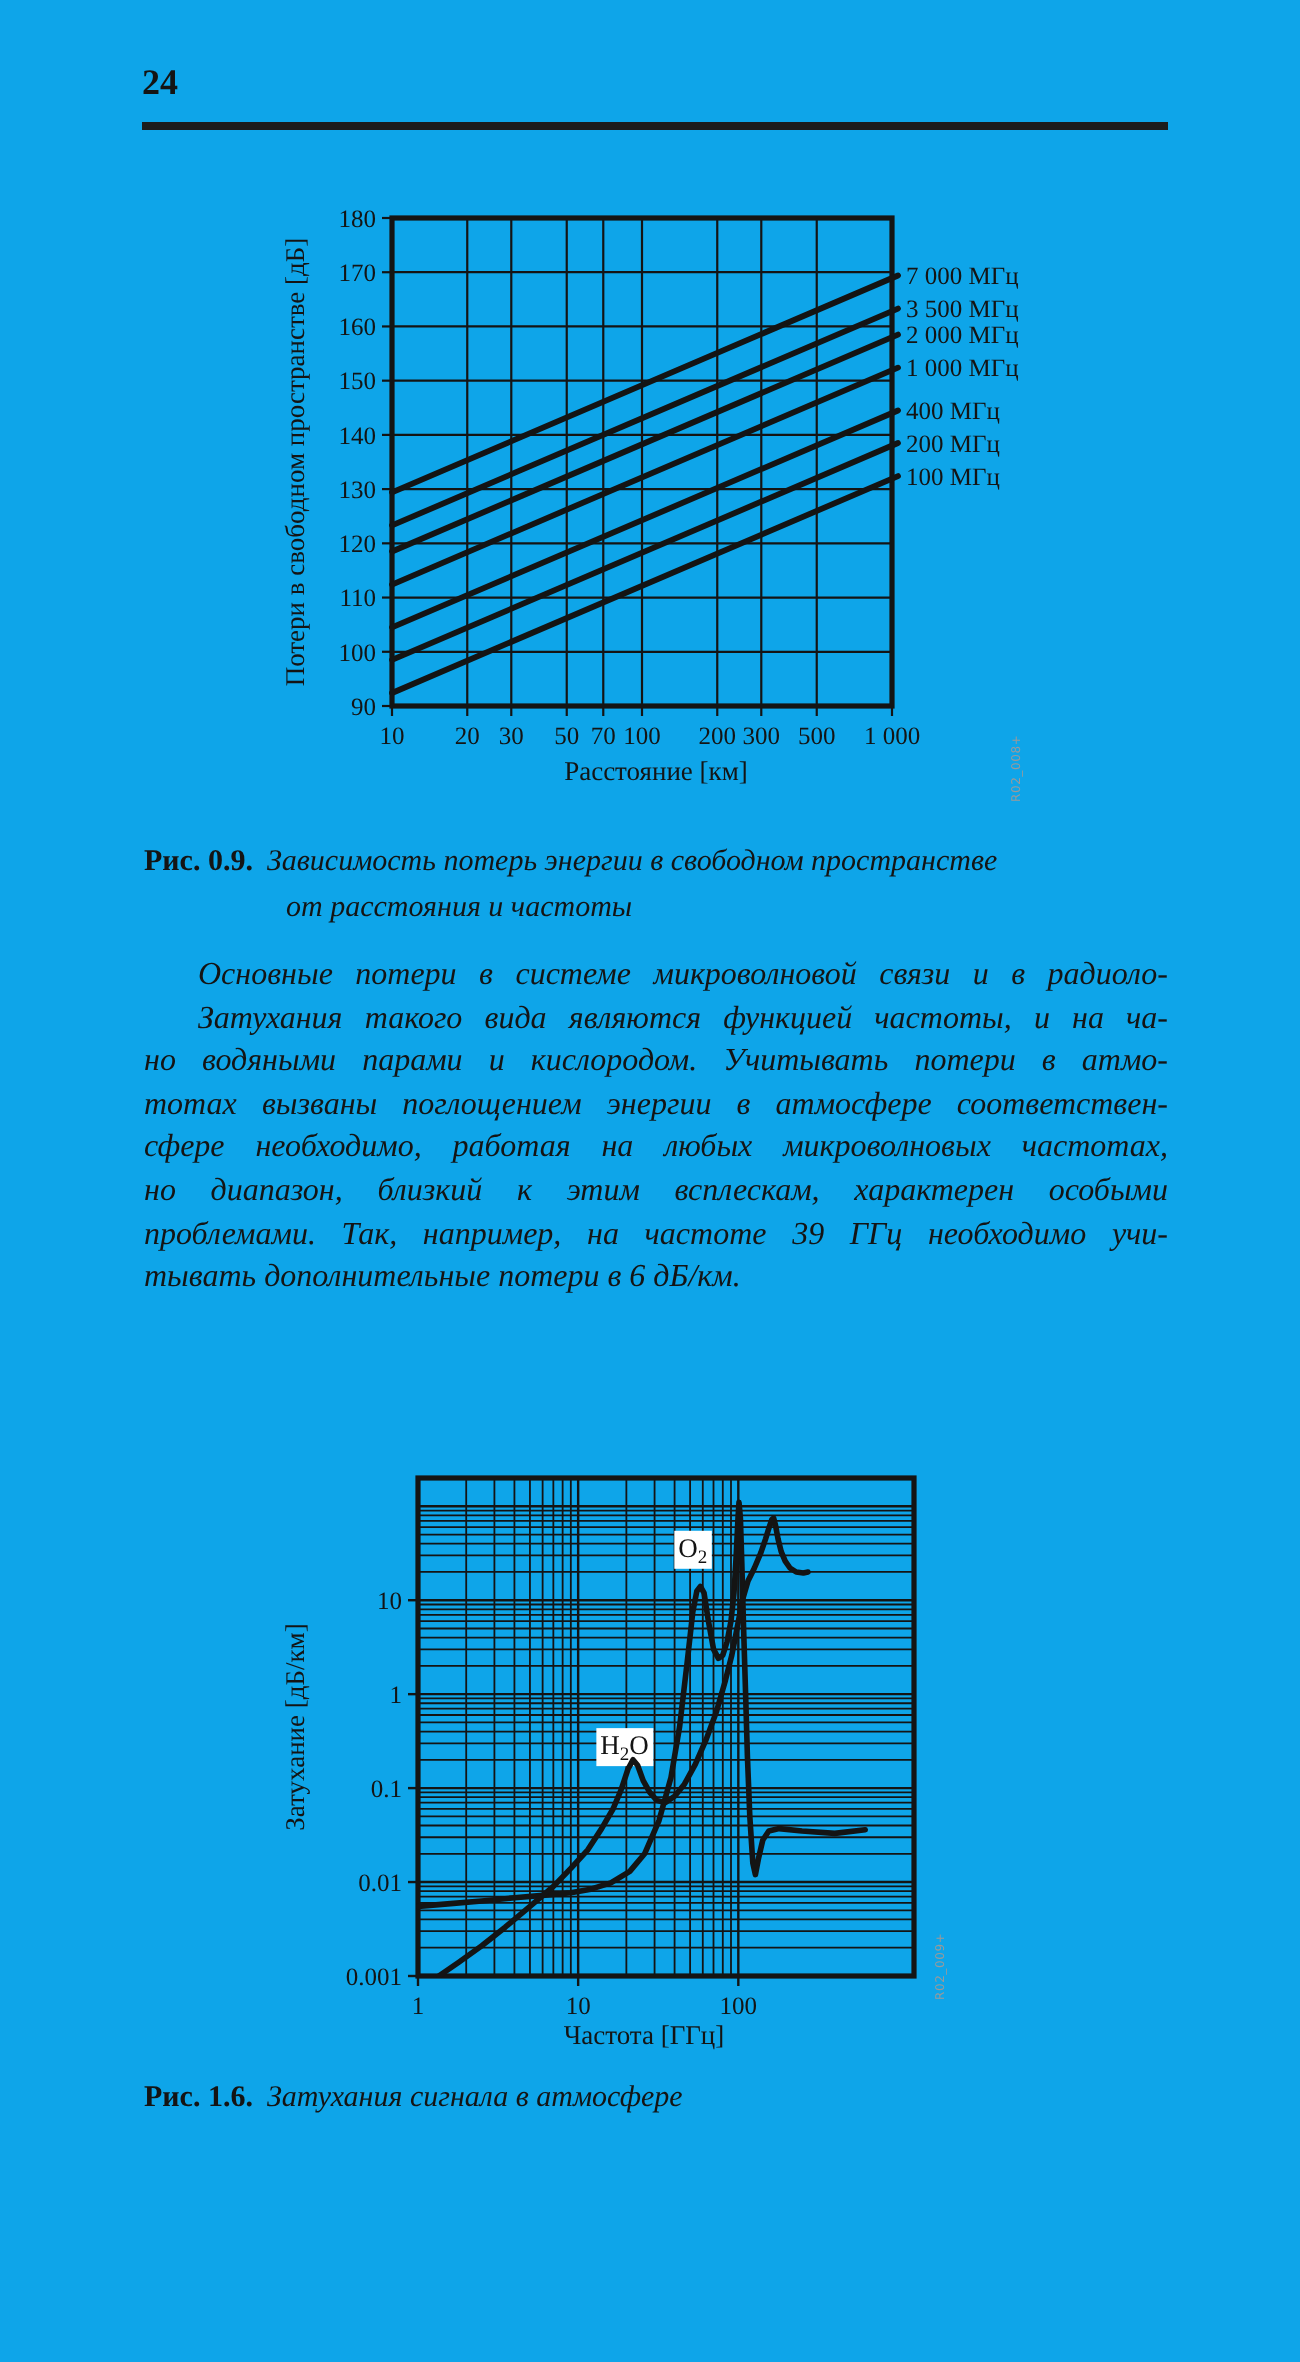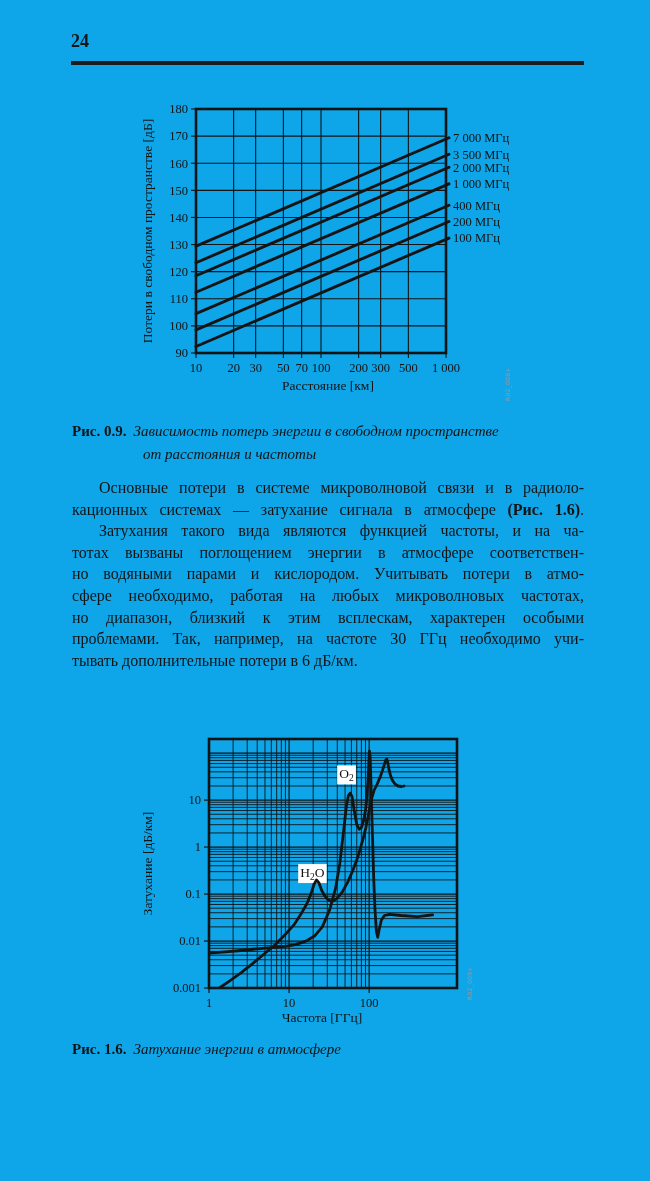--- a/index.html
+++ b/index.html
@@ -10,21 +10,21 @@
   .chart-svg{position:absolute;left:0;}
   #chart1{top:95px;}
   #chart2{top:720px;}
   .caption{position:absolute;font-size:15px;line-height:23px;}
   #cap15{left:72px;top:420px;width:512px;}
   #cap16{left:72px;top:1038px;width:512px;}
   .cap-label{font-weight:bold;margin-right:7px;}
   .cap-text{font-style:italic;}
   .cap-line2{display:block;margin-left:71px;}
   .bodytext{position:absolute;left:72px;top:477px;width:512px;font-size:16px;line-height:21.6px;}
-  .bline{text-align:justify;text-align-last:justify;}
+  .bline{text-align:justify;text-align-last:justify;font-style:italic;}
   .bline.pend{text-align-last:left;}
   .bline.ind{text-indent:27px;}
   svg text{font-family:"Liberation Serif",serif;fill:#141414;}
   svg .tick{font-size:12.5px;}
   svg .axlab{font-size:13.5px;}
   svg .slab{font-size:12.5px;}
   svg .figid{font-family:"DejaVu Sans",sans-serif;font-size:6px;fill:#9a9a9a;letter-spacing:.3px;}
 </style>
 </head>
 <body>
@@ -111,27 +111,26 @@
       <text x="328" y="390" text-anchor="middle" class="axlab">Расстояние [км]</text>
       <text x="510" y="401" class="figid" transform="rotate(-90 510 401)">R02_008+</text>
     </svg>
 
   <div class="caption" id="cap15">
     <span class="cap-label">Рис. 0.9.</span><span class="cap-text">Зависимость потерь энергии в свободном пространстве</span><span class="cap-text cap-line2">от расстояния и частоты</span>
   </div>
 
   <div class="bodytext" id="bodytext">
       <div class="bline ind"><span>Основные потери в системе микроволновой связи и в радиоло-</span></div>
-      <div class="bline"><span>кационных системах — затухание сигнала в атмосфере </span><b>(Рис. 1.6)</b><span>.</span></div>
       <div class="bline ind"><span>Затухания такого вида являются функцией частоты, и на ча-</span></div>
+      <div class="bline"><span>но водяными парами и кислородом. Учитывать потери в атмо-</span></div>
       <div class="bline"><span>тотах вызваны поглощением энергии в атмосфере соответствен-</span></div>
-      <div class="bline"><span>но водяными парами и кислородом. Учитывать потери в атмо-</span></div>
       <div class="bline"><span>сфере необходимо, работая на любых микроволновых частотах,</span></div>
       <div class="bline"><span>но диапазон, близкий к этим всплескам, характерен особыми</span></div>
-      <div class="bline"><span>проблемами. Так, например, на частоте 30 ГГц необходимо учи-</span></div>
+      <div class="bline"><span>проблемами. Так, например, на частоте 39 ГГц необходимо учи-</span></div>
       <div class="bline pend"><span>тывать дополнительные потери в 6 дБ/км.</span></div>
     </div>
 
   <svg id="chart2" class="chart-svg" width="650" height="310" viewBox="0 720 650 310">
       <g stroke="#141414">
         <line x1="233.10642821751023" y1="739" x2="233.10642821751023" y2="988" stroke-width="0.9"></line>
         <line x1="247.20778475108003" y1="739" x2="247.20778475108003" y2="988" stroke-width="0.9"></line>
         <line x1="257.21285643502046" y1="739" x2="257.21285643502046" y2="988" stroke-width="0.9"></line>
         <line x1="264.97339294562244" y1="739" x2="264.97339294562244" y2="988" stroke-width="0.9"></line>
         <line x1="271.31421296859025" y1="739" x2="271.31421296859025" y2="988" stroke-width="0.9"></line>
@@ -221,15 +220,15 @@
       <g clip-path="url(#box2)">
         <path d="M209.0 953.2 L225.3 951.8 L240.9 950.5 L257.2 948.9 L271.3 947.7 L285.4 946.4 L295.4 944.6 L305.4 941.4 L314.9 935.7 L322.3 926.9 L329.5 910.3 L335.5 888.7 L339.8 863.4 L343.6 831.0 L346.4 806.0 L348.4 795.6 L350.2 793.2 L352.0 796.4 L354.2 810.5 L356.8 824.7 L359.2 829.2 L361.4 827.6 L363.5 821.0 L365.5 810.5 L367.0 796.4 L368.1 777.7 L369.0 759.0 L369.5 751.2 L370.2 759.0 L370.9 781.4 L371.8 814.3 L372.8 847.1 L373.7 878.0 L374.9 908.2 L376.4 931.4 L377.7 937.3 L379.3 929.0 L381.4 920.0 L384.4 915.5 L389.6 914.3 L401.0 915.5 L417.4 916.7 L432.6 914.9" fill="none" stroke="#141414" stroke-width="2.8" stroke-linejoin="round" stroke-linecap="round"></path>
         <path d="M219.4 988.0 L229.4 981.1 L240.9 972.9 L252.6 963.6 L265.0 953.2 L276.7 943.2 L285.4 934.2 L293.9 924.9 L300.8 914.3 L306.5 904.5 L310.5 895.1 L314.0 884.5 L316.5 879.9 L318.8 882.6 L321.6 890.3 L324.9 896.2 L328.4 900.2 L332.6 901.3 L337.3 898.1 L342.2 892.1 L347.7 882.1 L353.1 869.7 L358.2 855.9 L362.7 840.2 L365.9 827.6 L368.5 814.3 L371.2 800.1 L374.0 790.5 L377.2 784.0 L380.4 776.4 L382.8 769.4 L384.6 763.6 L385.9 759.8 L386.8 759.0 L387.8 762.9 L389.0 769.4 L390.6 775.8 L392.6 780.6 L395.0 784.0 L398.1 786.0 L401.7 786.5 L404.0 786.0" fill="none" stroke="#141414" stroke-width="2.8" stroke-linejoin="round" stroke-linecap="round"></path>
       </g>
       <text x="152" y="863.5" text-anchor="middle" class="axlab" transform="rotate(-90 152 863.5)">Затухание [дБ/км]</text>
       <text x="322" y="1022" text-anchor="middle" class="axlab">Частота [ГГц]</text>
       <text x="472" y="1000" class="figid" transform="rotate(-90 472 1000)">R02_009+</text>
     </svg>
 
   <div class="caption" id="cap16">
-    <span class="cap-label">Рис. 1.6.</span><span class="cap-text">Затухание энергии в атмосфере</span>
+    <span class="cap-label">Рис. 1.6.</span><span class="cap-text">Затухания сигнала в атмосфере</span>
   </div>
 </div>
 
 </body></html>

